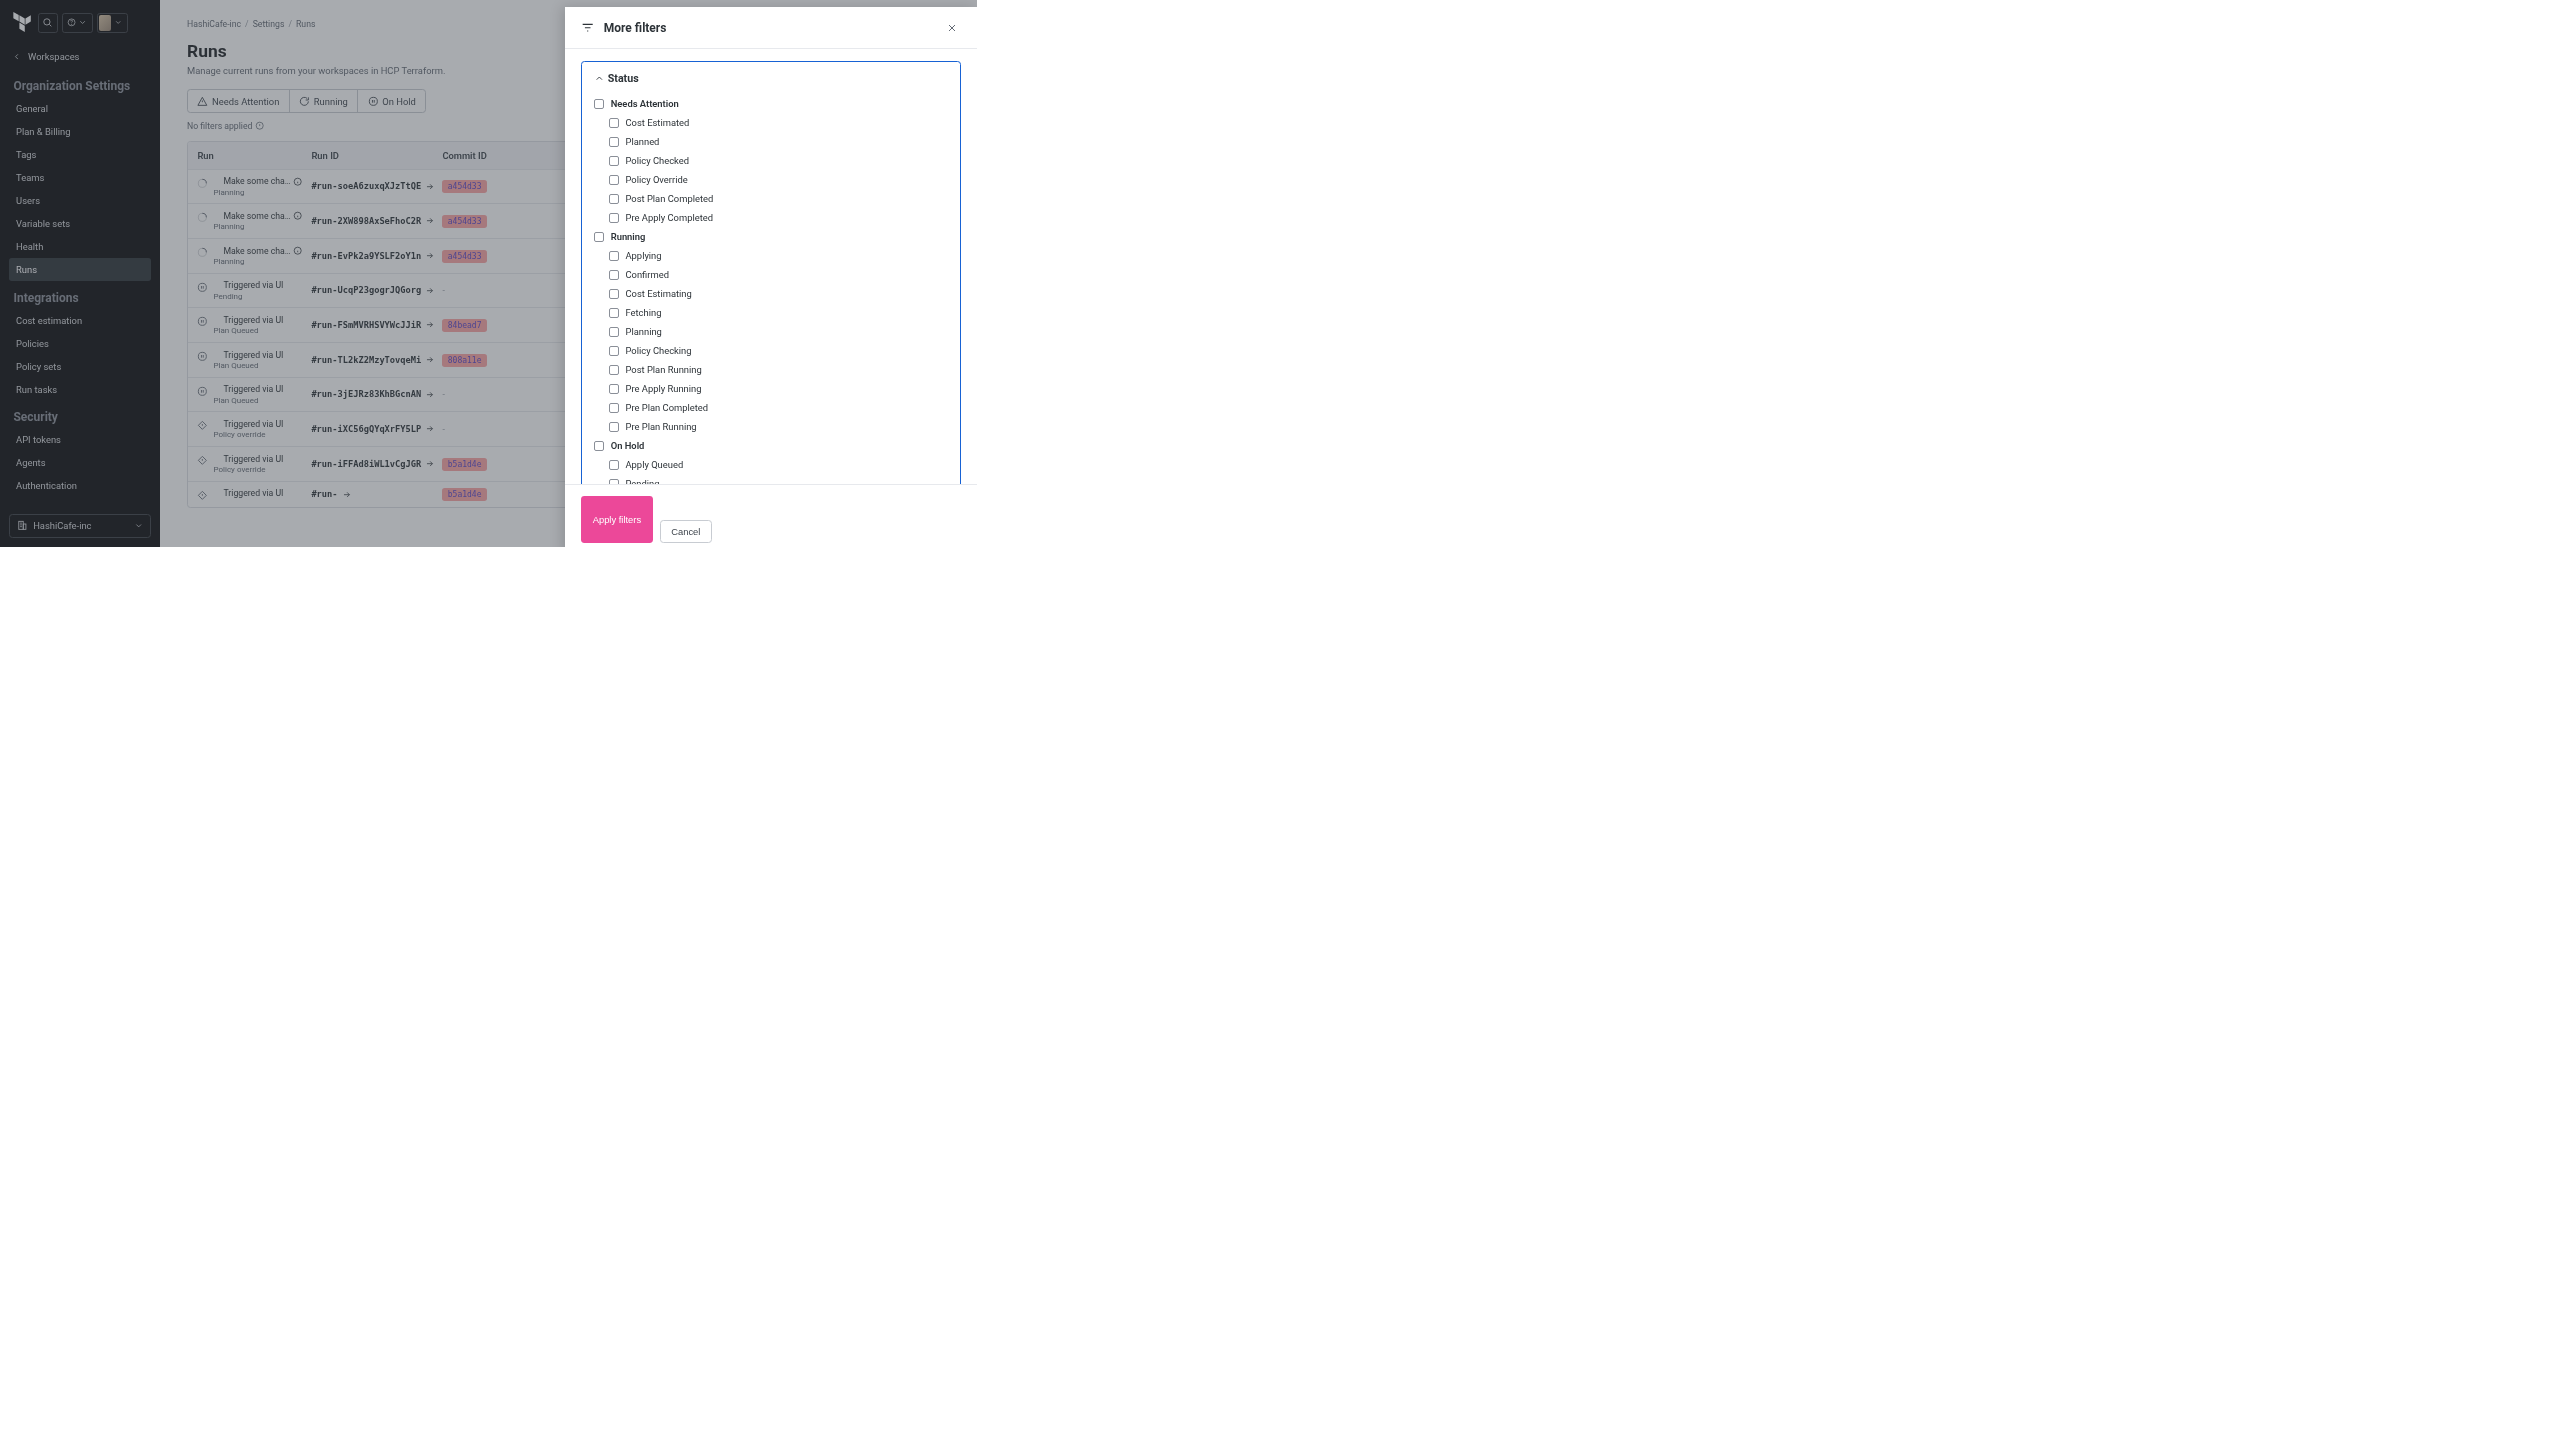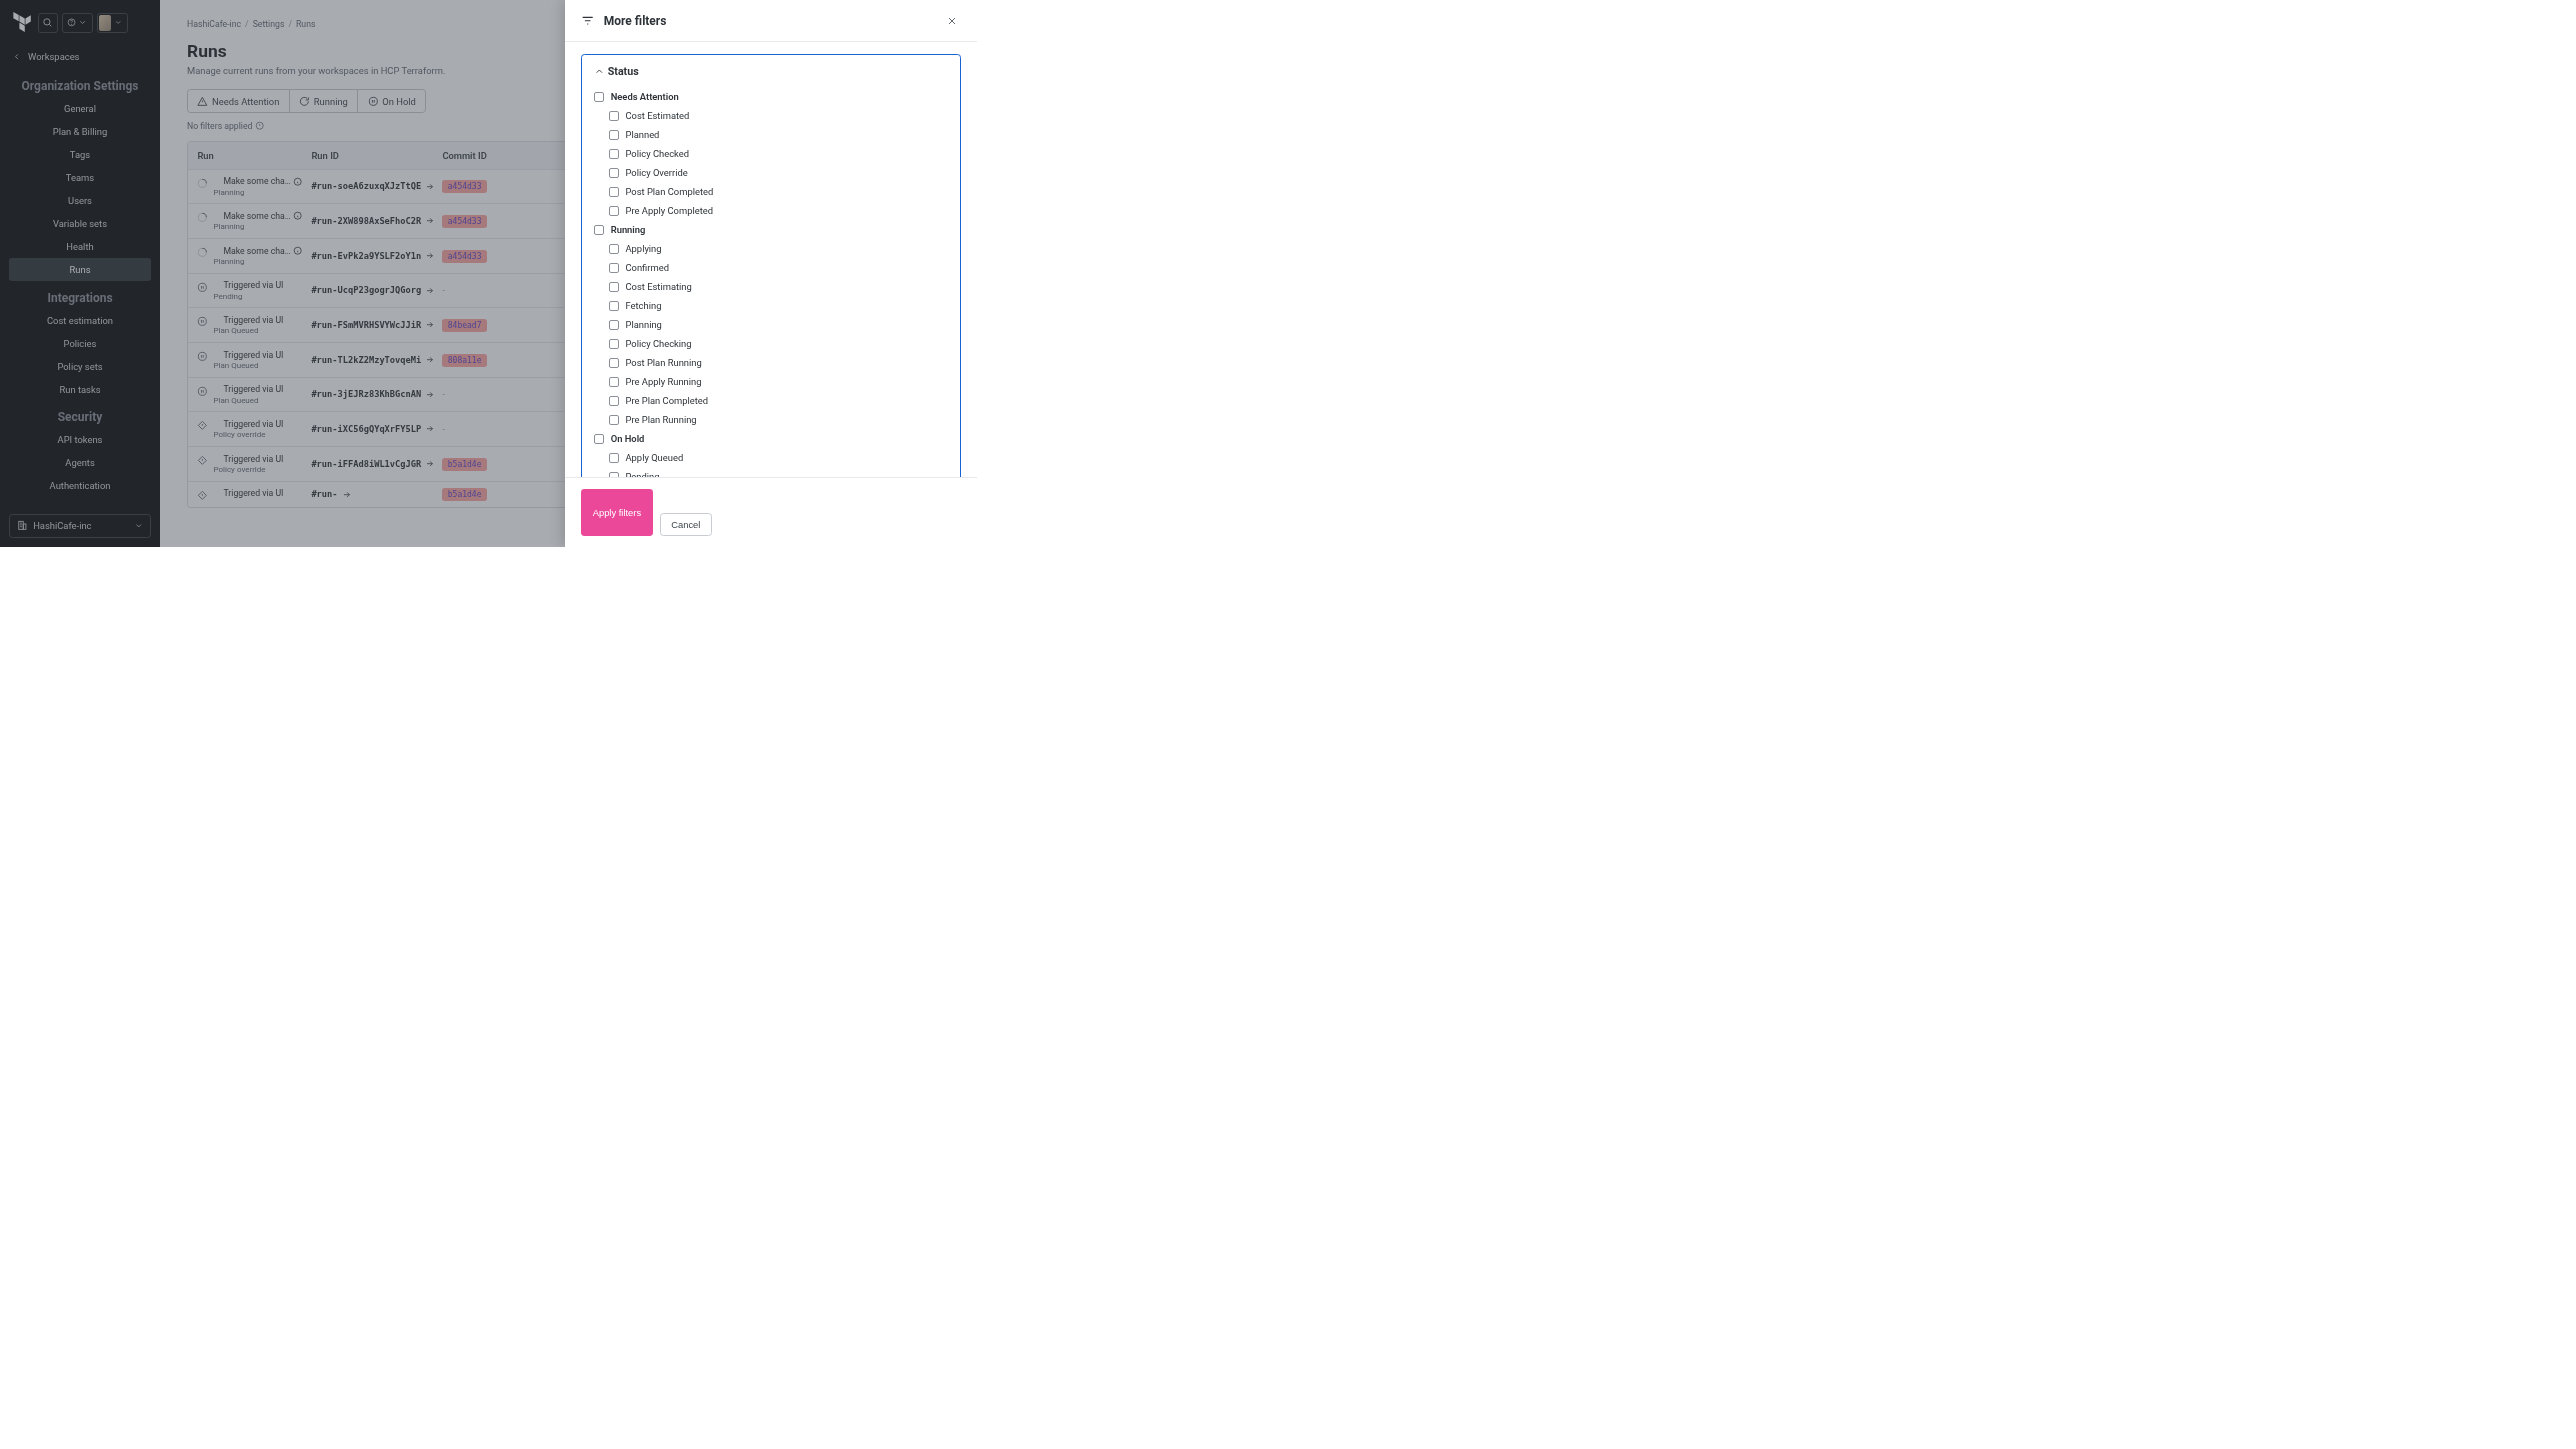--- a/index.html
+++ b/index.html
@@ -1,18 +1,18 @@
 <!DOCTYPE html>
 <html style="font-size:10.7px"><head>
 <meta charset="utf-8">
 <style>
 * { box-sizing: border-box; margin: 0; padding: 0; }
 body { font-family: -apple-system, BlinkMacSystemFont, "Segoe UI", Roboto, sans-serif; font-size: 9.4px; color: #2d3338; background: #fff; width: 977px; height: 547px; overflow: hidden; position: relative; }
 .app { display: flex; height: 100%; }
-.sidebar { width: 160px; background: #0c0c0e; color: #d5d7da; display: flex; flex-direction: column; position: relative; text-align: center; }
+.sidebar { width: 160px; background: #0c0c0e; color: #d5d7da; display: flex; flex-direction: column; position: relative; }
 .sidebar-top { display: flex; align-items: center; gap: 4px; padding: 12px 9.4px 9.4px 12px; }
 .logo { width: 21.5px; height: 21.5px; color: #fff; display: flex; align-items: center; }
 .icon-btn { width: 20px; height: 20px; border: 0.7px solid #3a3d42; border-radius: 2.7px; display: flex; align-items: center; justify-content: center; color: #d5d7da; cursor: pointer; }
 .icon-btn svg { width: 10.7px; height: 10.7px; }
 .help-btn { display: flex; align-items: center; gap: 2.7px; padding: 0 4px; width: 31px; }
 .avatar-btn { display: flex; align-items: center; gap: 2.7px; padding: 0 4px 0 1.3px; width: 31px; }
 .avatar { width: 16px; height: 16px; border-radius: 2px; background: linear-gradient(135deg,#d8c4a6,#9b8875); }
 .collapse-tab { position: absolute; top: 14.8px; right: -13.4px; width: 13.4px; height: 20px; background: #0c0c0e; border-radius: 0 2.7px 2.7px 0; display: flex; align-items: center; justify-content: center; color: #d5d7da; cursor: pointer; }
 .back-row { padding: 8px 12px; display: flex; align-items: center; gap: 6.7px; color: #d5d7da; cursor: pointer; }
 .nav-section { padding: 0 9.4px; overflow-y: auto; flex: 1; }
@@ -37,21 +37,21 @@
 .trow { padding: 6.7px 9.4px; border-top: 0.7px solid #e7e9ed; font-size: 8.7px; }
 .run-cell { display: flex; gap: 5.4px; align-items: flex-start; }
 .status-icon { margin-top: 1.3px; color: #636a74; flex-shrink: 0; }
 .run-meta .title-row { display: flex; align-items: center; gap: 2.7px; color: #2d3338; padding-left: 10px; }
 .run-meta .sub { color: #636a74; font-size: 8px; margin-top: 1.3px; }
 .runid-cell { display: flex; align-items: center; gap: 4px; color: #2d3338; font-family: ui-monospace, Menlo, monospace; font-size: 8.7px; font-weight: bold; }
 .commit { background: #fca5a5; color: #5a46c8; padding: 2px 5.4px; border-radius: 2.7px; font-family: ui-monospace, Menlo, monospace; font-size: 8px; }
 .dash { color: #9aa0a8; }
 
 .overlay { position: absolute; inset: 0; background: rgba(62,69,77,0.45); }
-.panel { position: absolute; top: 0; right: 0; width: 412px; height: 100%; background: #fff; display: flex; flex-direction: column; box-shadow: -2.7px 0 12px rgba(0,0,0,0.15); }
+.panel { position: absolute; top: 7px; right: 0; width: 412px; height: 100%; background: #fff; display: flex; flex-direction: column; box-shadow: -2.7px 0 12px rgba(0,0,0,0.15); }
 .panel-head { display: flex; align-items: center; gap: 9.4px; padding: 12px 16px; border-bottom: 0.7px solid #e7e9ed; }
 .panel-head h2 { font-size: 12px; font-weight: 700; }
 .close-x { margin-left: auto; color: #636a74; cursor: pointer; padding: 2.7px; }
 .panel-body { flex: 1; overflow-y: auto; padding: 12px 16px; }
 .status-group { border: 1.3px solid #1762d4; border-radius: 3.4px; padding: 9.4px 12px 10.7px; }
 .group-head { display: flex; align-items: center; gap: 3px; font-weight: 700; font-size: 10.7px; cursor: pointer; margin-bottom: 9.4px; }
 .check-row { display: flex; align-items: center; gap: 6.7px; padding: 4px 0; font-size: 9.4px; color: #2d3338; }
 .check-row.parent { font-weight: 600; }
 .check-row.child { padding-left: 14.8px; }
 .checkbox { width: 10px; height: 10px; border: 0.7px solid #8a8f98; border-radius: 2px; cursor: pointer; flex-shrink: 0; }

